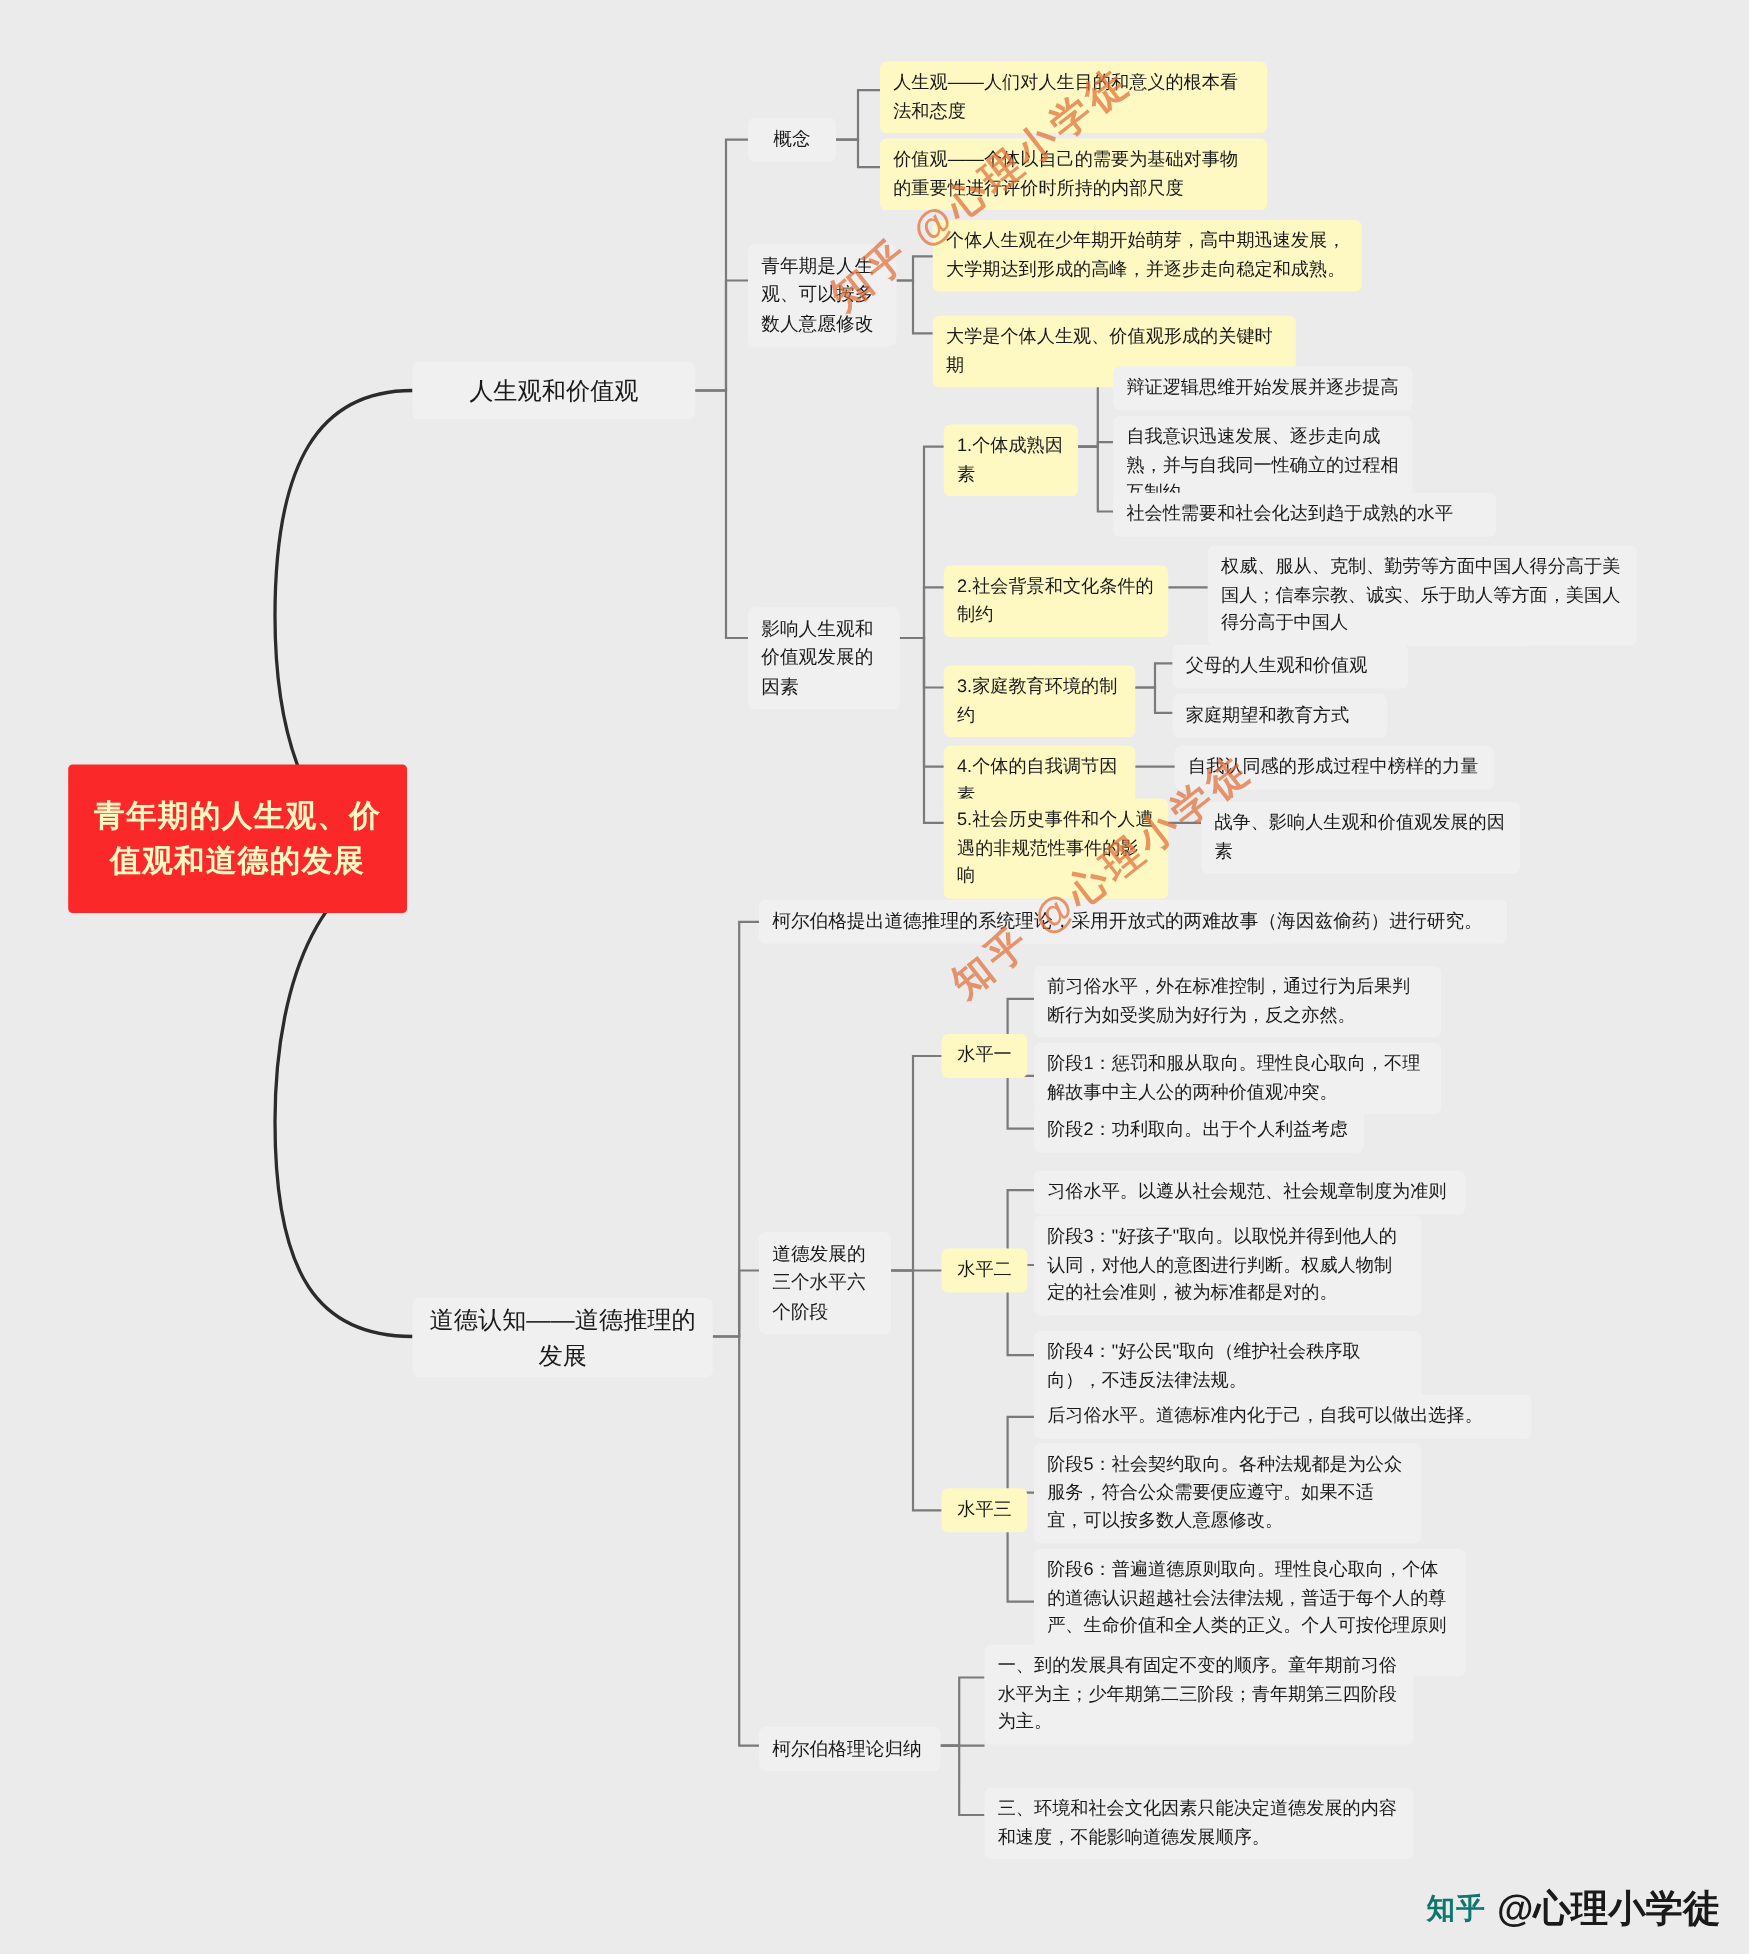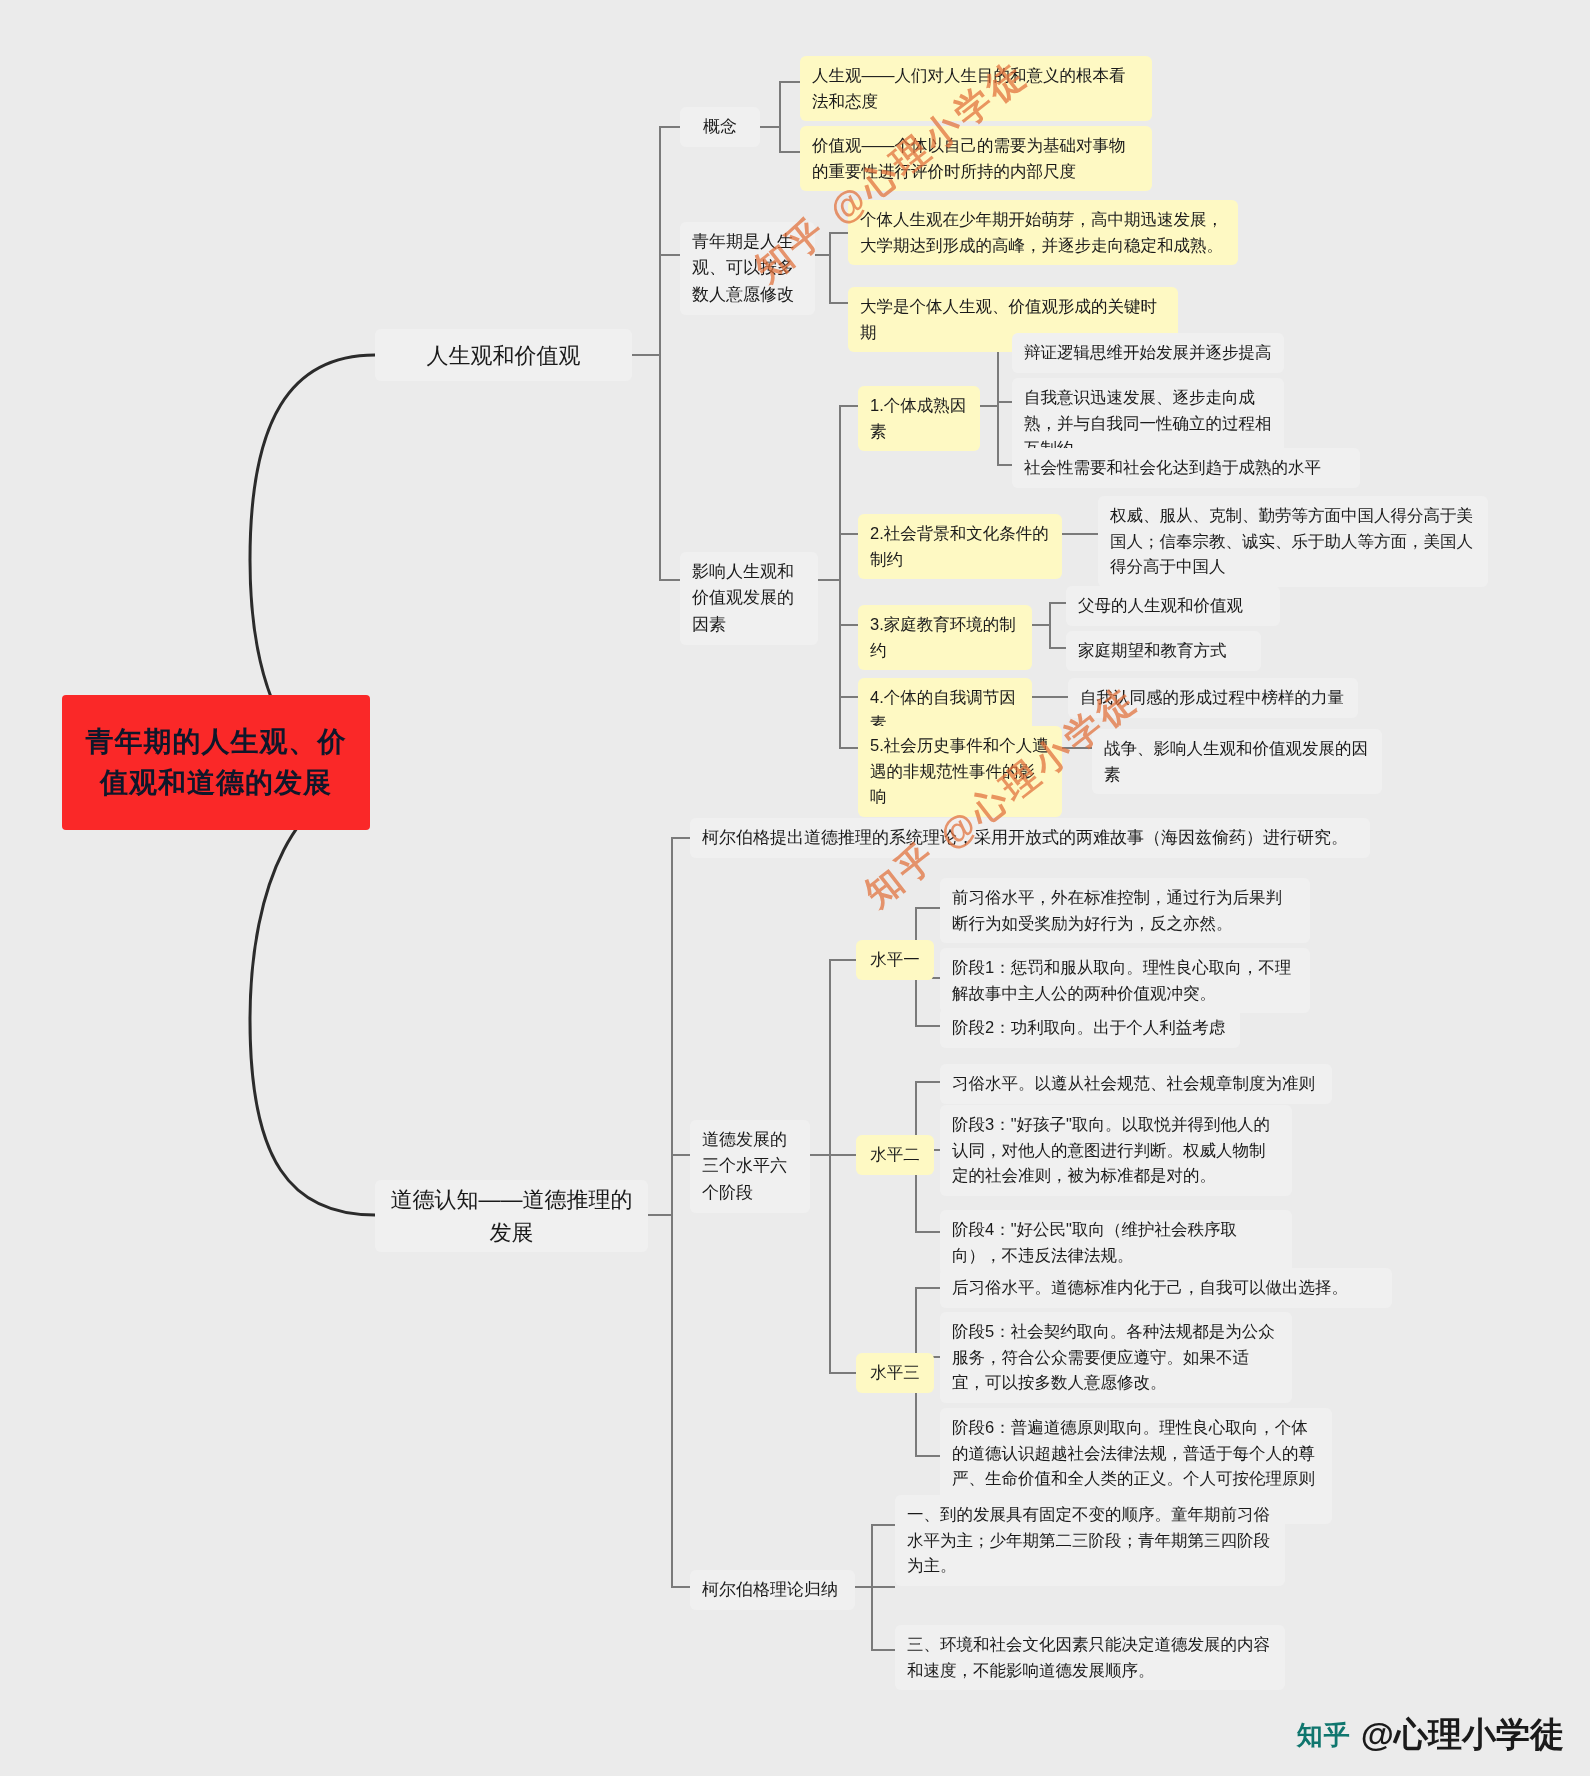--- a/index.html
+++ b/index.html
@@ -17,21 +17,21 @@
     background:#f0f0f0;
     border-radius:6px;
     color:#1a1a1a;
     line-height:1.55;
     box-sizing:border-box;
     padding:7px 12px;
     white-space:pre-wrap;
   }
   .root{
     background:#fa2828;
-    color:#0f172a;
+    color:#fef9c3;
     font-weight:bold;
     font-size:28px;
     line-height:1.45;
     text-align:center;
     border-radius:4px;
     padding:18px 10px;
     letter-spacing:1px;
   }
   .lvl1{font-size:22px;background:#f0f0f0;text-align:center;line-height:1.5;}
   .lvl2{font-size:17px;background:#f0f0f0;}

